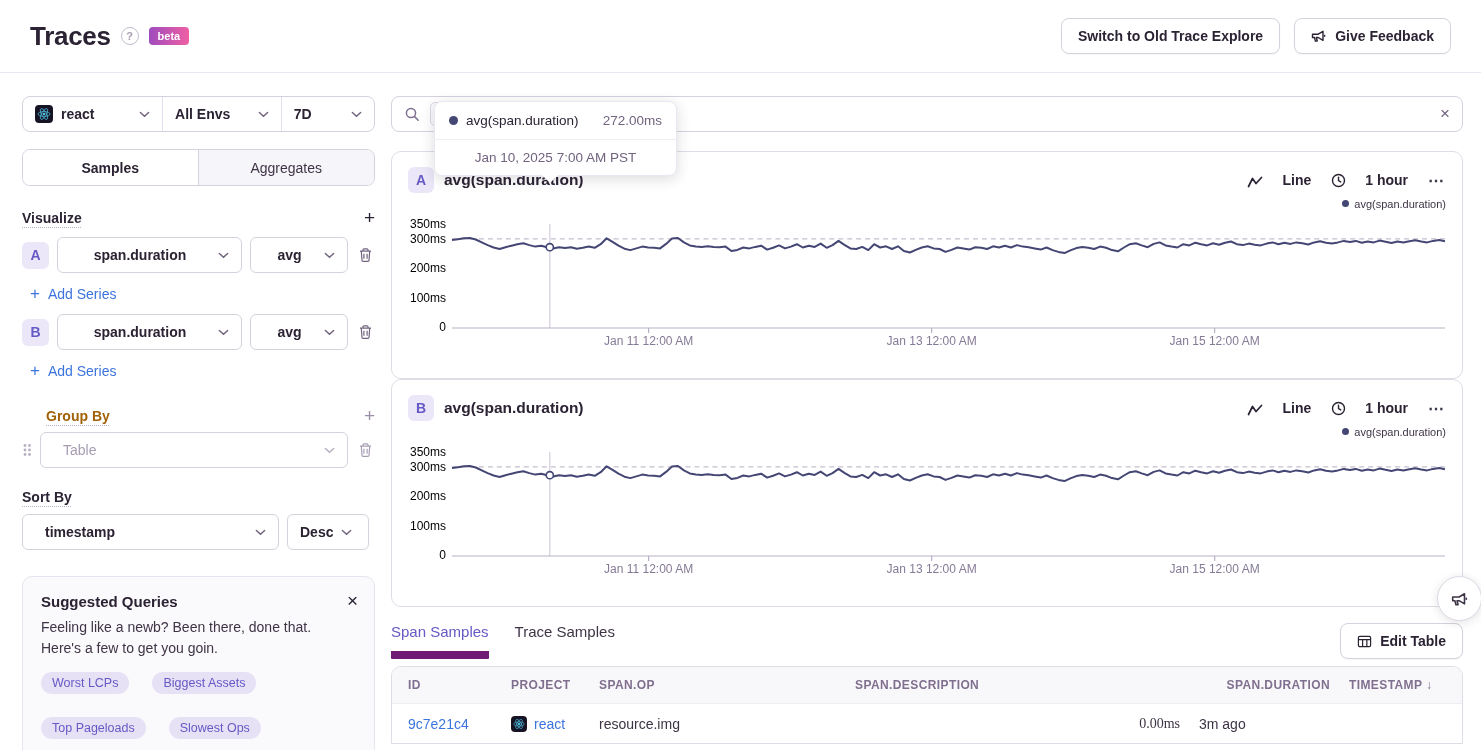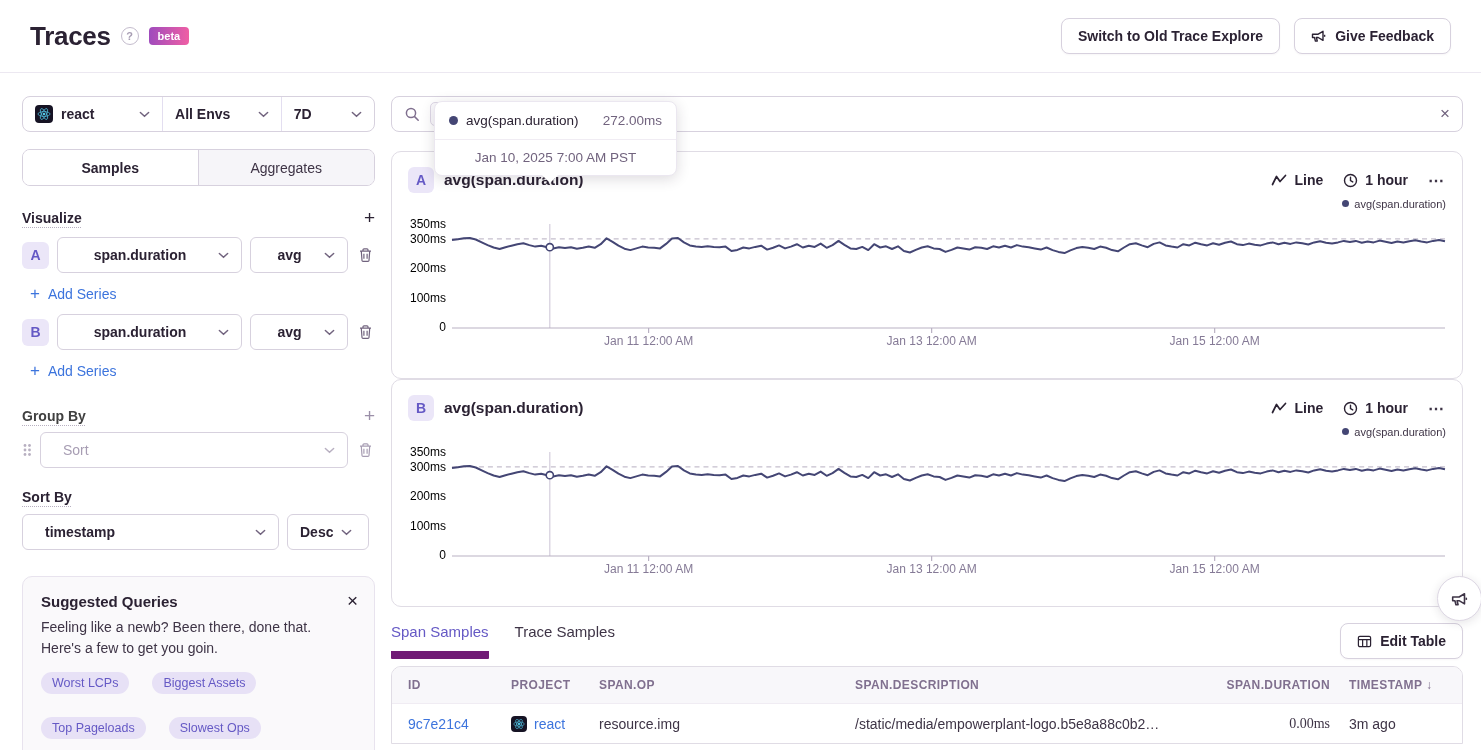--- a/index.html
+++ b/index.html
@@ -53,21 +53,21 @@
   
   .segtabs { margin-top:17px; height:37px; border:1px solid #d7d1de; border-radius:8px; display:grid;
     grid-template-columns:1fr 1fr; overflow:hidden; }
   .segtab { display:flex; align-items:center; justify-content:center; font-size:14px; cursor:pointer; }
   .segtab.active { background:#fff; font-weight:700; border-right:1px solid #d7d1de; }
   .segtab.idle { background:#f6f5f9; color:#3e3446; font-weight:400; }
 
   .sec-head { margin-top:22px; display:flex; align-items:center; justify-content:space-between; }
   .sec-title { font-size:14px; font-weight:700; text-decoration:underline dotted; text-underline-offset:4px;
     text-decoration-color:#b8b0c1; text-decoration-thickness:1px; }
-  .sec-title.muted { color:#404040; }
+  .sec-title.muted { color:#a16207;margin-left:24px; }
   .plusbtn { font-size:19px; line-height:1; color:#2b2233; cursor:pointer; font-weight:400; }
   .plusbtn.muted { color:#9b8fa8; }
 
   .ser-row { display:flex; align-items:center; gap:8px; margin-top:10px; }
   .ser-badge { width:27px; height:27px; border-radius:6px; background:#ebe6f8; color:#6559c5;
     font-size:14px; font-weight:700; display:flex; align-items:center; justify-content:center; flex:none; }
   .sel { height:36px; border:1px solid #d7d1de; border-radius:6px; background:#fff; display:flex;
     align-items:center; padding:0 12px; font-size:14px; font-weight:700; gap:8px; cursor:pointer; }
   .sel .lbl { flex:1; text-align:center; }
   .sel-field { flex:1; }
@@ -91,21 +91,21 @@
   .chips { display:flex; flex-wrap:wrap; gap:23px; margin-top:13px; }
   .chip { background:#e7e1f6; color:#6559c5; font-size:12.5px; padding:4px 11px; border-radius:20px; cursor:pointer; }
 
   
   .panel { border:1px solid #e0dce5; border-radius:10px; height:228px; padding:14px 16px 0; background:#fff; }
   .panel-a { margin-top:19px; }
   .p-head { display:flex; align-items:center; height:28px; }
   .p-title { display:flex; align-items:center; gap:10px; }
   .p-title .name { font-size:15.5px; font-weight:700; }
   .p-tools { margin-left:auto; display:flex; align-items:center; gap:20px; font-size:14px; font-weight:700; color:#2b2233; }
-  .p-tool { display:flex; align-items:center; gap:7px; cursor:pointer; }
+  .p-tool { display:flex; align-items:flex-end; gap:19px; cursor:pointer; }
   .p-more { font-size:16px; letter-spacing:2px; color:#3e3446; cursor:pointer; }
   .legend { text-align:right; font-size:11px; color:#3e3446; margin-top:4px; }
   .legend .dot { display:inline-block; width:7px; height:7px; border-radius:50%; background:#444674;
     margin-right:5px; vertical-align:1px; }
 
   .plot { position:relative; margin:14px 1px 0 44px; height:104px; }
   .plot svg.main { position:absolute; left:0; top:0; width:100%; height:112px; overflow:visible; }
   .ylab { position:absolute; left:-50px; width:44px; text-align:right; font-size:12px; color:#000000; }
   .yl0{top:-7px;} .yl1{top:8px;} .yl2{top:37px;} .yl3{top:67px;} .yl4{top:96px;}
   .xlab { position:absolute; top:110px; transform:translateX(-50%); font-size:12px; color:#857a96; white-space:nowrap; }
@@ -284,21 +284,21 @@
               <circle cx="3" cy="3.5" r="1.4"></circle>
               <circle cx="7.5" cy="3.5" r="1.4"></circle>
               <circle cx="3" cy="8" r="1.4"></circle>
               <circle cx="7.5" cy="8" r="1.4"></circle>
               <circle cx="3" cy="12.5" r="1.4"></circle>
               <circle cx="7.5" cy="12.5" r="1.4"></circle>
             </g>
           </svg>
         </span>
       <div class="sel sel-field">
-        <span class="ghost" style="flex:1;text-align:left;padding-left:10px;">Sort</span>
+        <span class="ghost" style="flex:1;text-align:left;padding-left:10px;">Table</span>
         <span class="chev" style="color:#b8b0c1;">
             <svg width="11" height="7" viewBox="0 0 12 7">
               <path d="M1.5 1.3 6 5.5l4.5-4.2" fill="none" stroke="currentColor" stroke-width="1.6" stroke-linecap="round"></path>
             </svg>
           </span>
       </div>
       <button class="iconbtn" style="color:#a79db3;"><span><svg width="15" height="16" viewBox="0 0 15 16" fill="none" stroke="currentColor" stroke-width="1.2">
               <path d="M2 4.2h11M5 4.2V2.8a1 1 0 0 1 1-1h3a1 1 0 0 1 1 1v1.4M3.3 4.2l.7 9.3a1 1 0 0 0 1 .9h5a1 1 0 0 0 1-.9l.7-9.3M5.9 6.8v5M9.1 6.8v5"></path>
             </svg></span></button>
     </div>
@@ -502,21 +502,20 @@
                 <g stroke="#53c8e8" fill="none" stroke-width="1.1">
                   <ellipse rx="9.5" ry="3.8"></ellipse>
                   <ellipse rx="9.5" ry="3.8" transform="rotate(60)"></ellipse>
                   <ellipse rx="9.5" ry="3.8" transform="rotate(120)"></ellipse>
                 </g>
               </svg>
           </span>
           <span>react</span>
         </span>
         <span>resource.img</span>
-        <span class="ellip">/static/media/empowerplant-logo.b5e8a88c0b29b</span>
         <span class="cell-right">0.00ms</span>
         <span style="padding-left:19px;">3m ago</span>
       </div>
     </div>
   </div>
 </div>
 
 <div class="float-fb">
   <span>
       <svg width="18" height="18" viewBox="0 0 16 16" fill="none" stroke="currentColor" stroke-width="1.4" stroke-linejoin="round">

